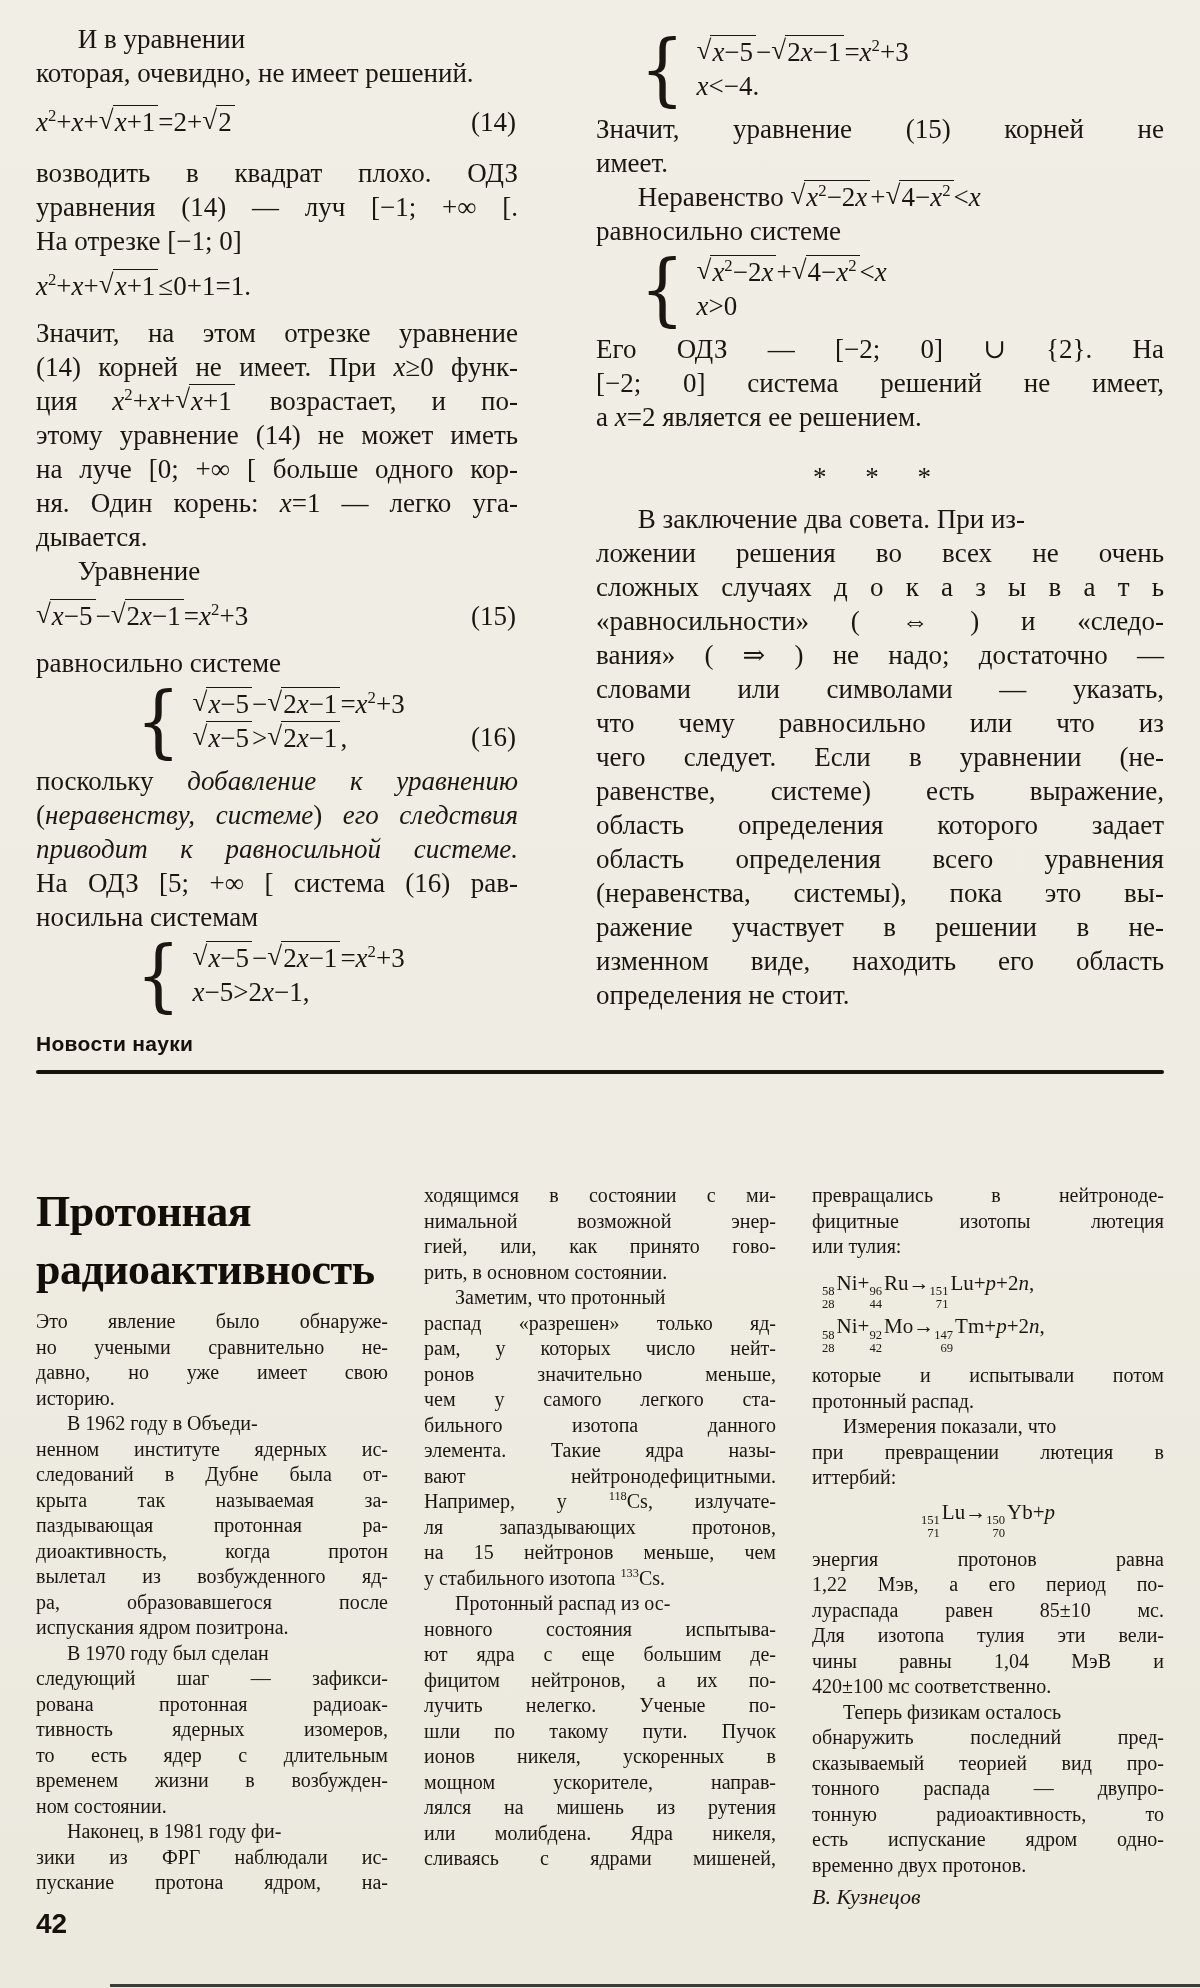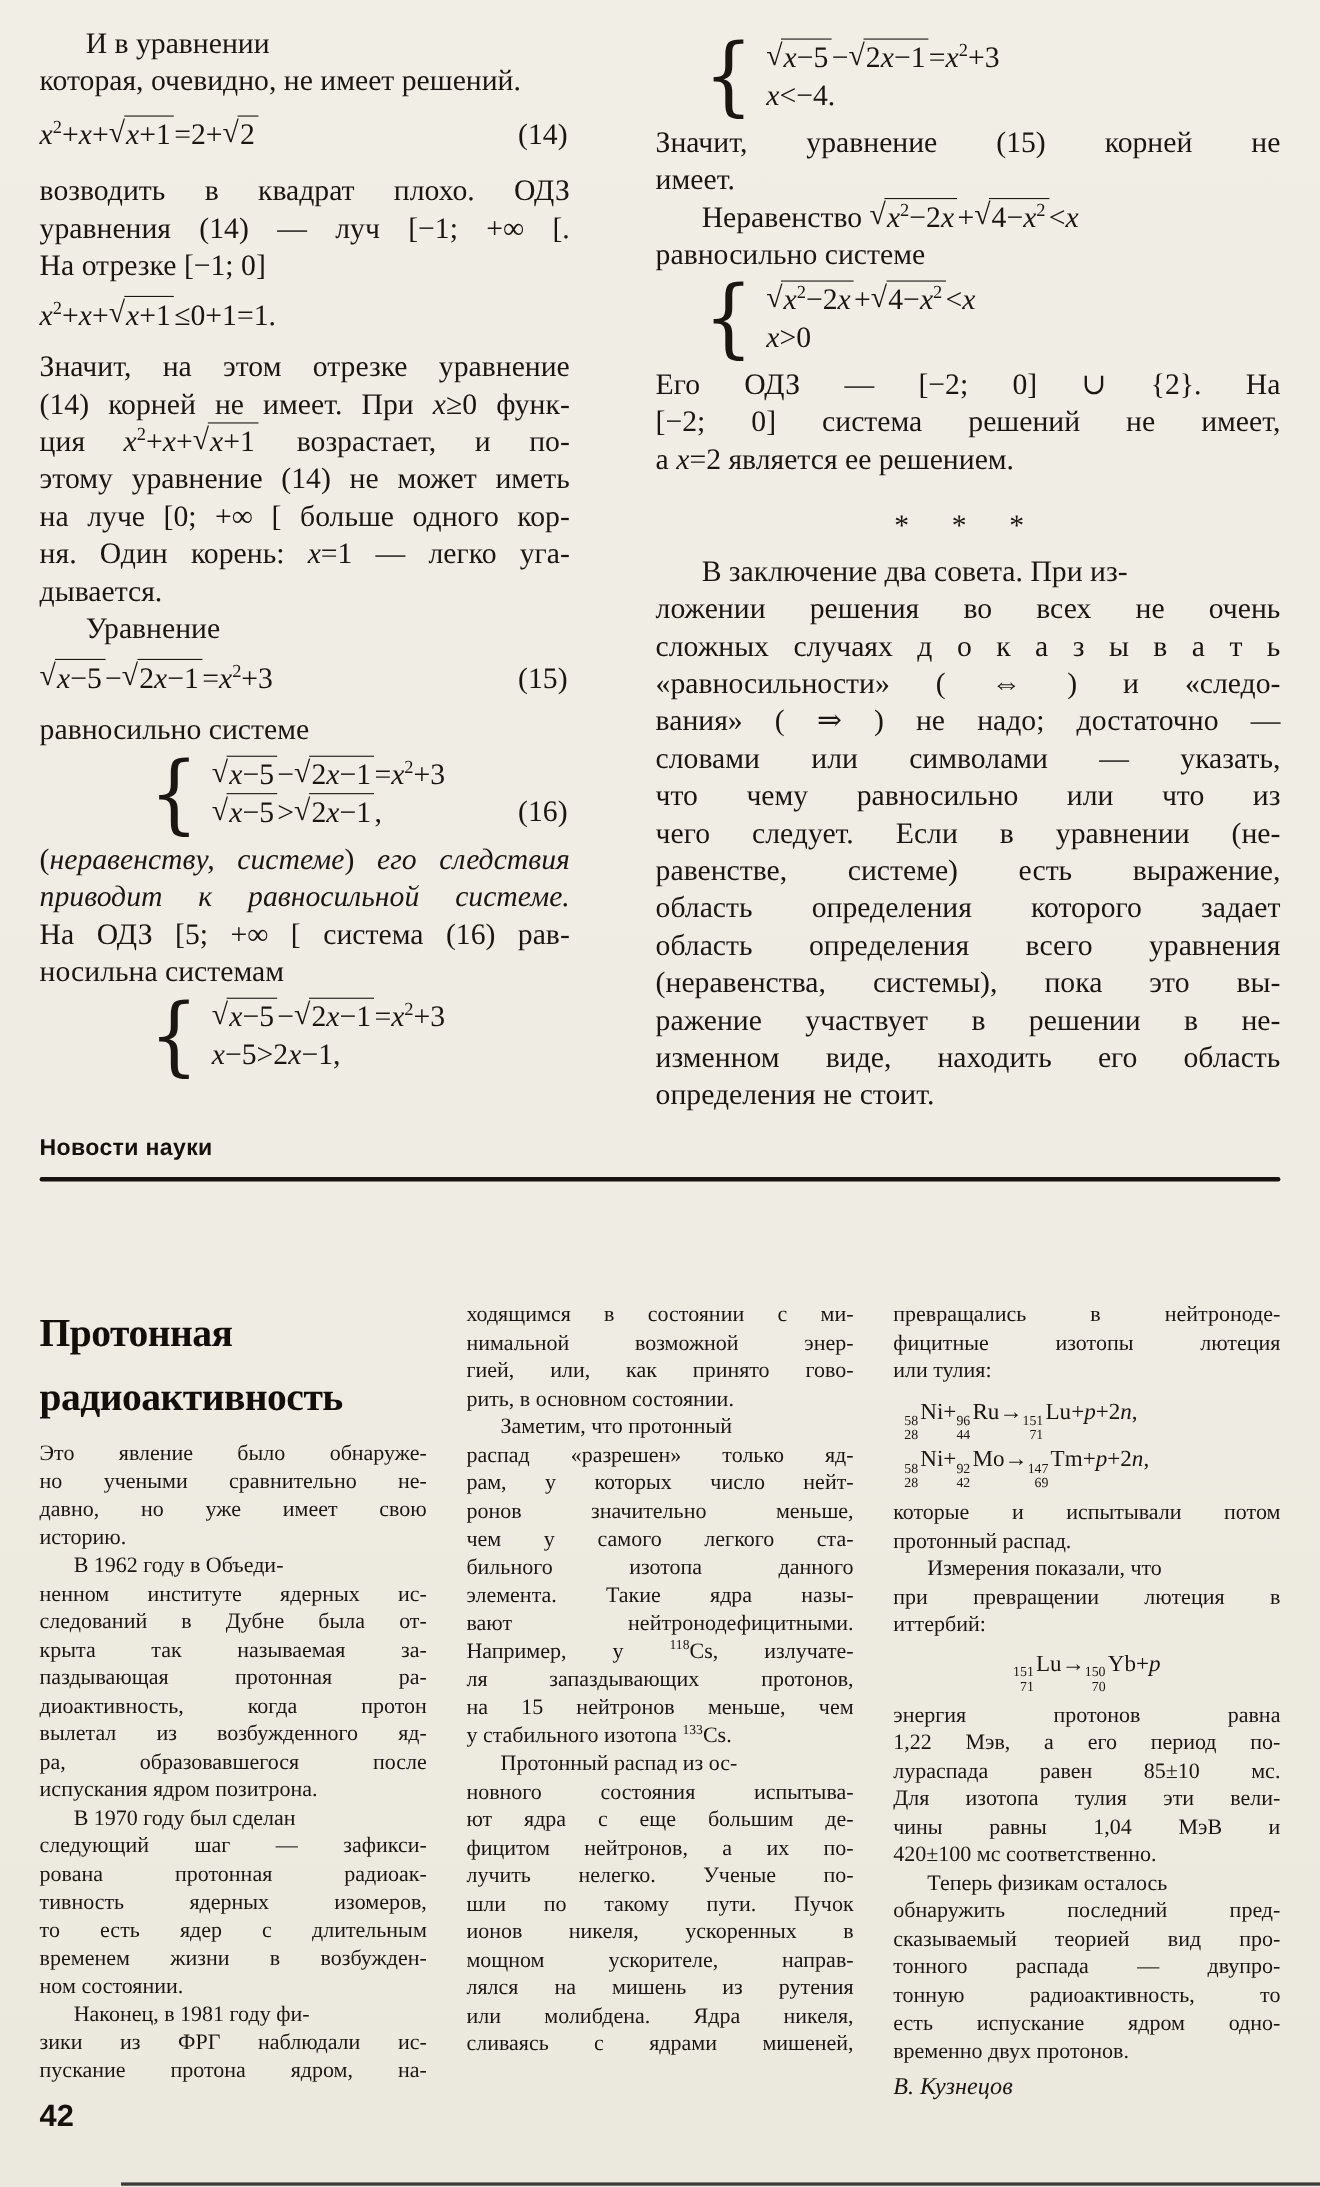--- a/index.html
+++ b/index.html
@@ -39,21 +39,21 @@
   .stars{letter-spacing:16px;margin-top:26px;margin-bottom:8px;}
   
   .news-label{position:absolute;left:36px;top:1032px;font-family:"Liberation Sans","DejaVu Sans",sans-serif;
               font-weight:bold;font-size:21px;letter-spacing:0.3px;color:#16110c;}
   .rule{position:absolute;left:36px;top:1070px;width:1128px;height:4px;background:#17120e;border-radius:2px;}
   
   .article{position:absolute;left:36px;top:1183px;width:1128px;display:flex;justify-content:space-between;
            font-size:20px;line-height:25.5px;}
   .article .ln{min-height:25.5px;}
   .acol{width:352px;}
-  .title{font-size:36px;line-height:58px;font-weight:bold;letter-spacing:-0.5px;color:#130e09;margin-bottom:10px;}
+  .title{font-size:44px;line-height:58px;font-weight:bold;letter-spacing:-0.5px;color:#130e09;margin-bottom:10px;}
   .chem{line-height:33px;margin:7px 0 9px;padding-left:10px;font-size:21px;}
   .chem2{text-align:center;line-height:33px;margin:5px 0 7px;font-size:21px;}
   .byline{text-align:left;font-style:italic;margin-top:6px;padding-right:8px;font-size:22px;}
   .pagenum{position:absolute;left:36px;top:1908px;font-family:"Liberation Sans","DejaVu Sans",sans-serif;
            font-weight:bold;font-size:28px;color:#16110c;}
   .bottom-edge{position:absolute;left:110px;right:0;bottom:1px;height:3px;background:#1c1c1c;opacity:0.85;}
 </style>
 </head>
 <body>
 
@@ -105,20 +105,21 @@
       <div class="disp sys sysL">
         <span class="brace">{</span>
         <span class="syslines">
           <span class="mline"><span class="sqrt"><span class="rt">√</span><span class="sq"><i>x</i>−5</span></span>−<span class="sqrt"><span class="rt">√</span><span class="sq">2<i>x</i>−1</span></span>=<i>x</i><sup>2</sup>+3</span>
           <span class="mline"><span class="sqrt"><span class="rt">√</span><span class="sq"><i>x</i>−5</span></span>&gt;<span class="sqrt"><span class="rt">√</span><span class="sq">2<i>x</i>−1</span></span>,</span>
         </span>
         <span class="eqtag">(16)</span>
       </div>
 
       <div>
+          <div class="ln j">поскольку <i>добавление к уравнению</i></div>
           <div class="ln j">(<i>неравенству, системе</i>) <i>его следствия</i></div>
           <div class="ln j"><i>приводит к равносильной системе.</i></div>
           <div class="ln j">На ОДЗ [5; +∞ [ система (16) рав-</div>
           <div class="ln l">носильна системам</div>
         </div>
 
       <div class="disp sys sysL">
         <span class="brace">{</span>
         <span class="syslines">
           <span class="mline"><span class="sqrt"><span class="rt">√</span><span class="sq"><i>x</i>−5</span></span>−<span class="sqrt"><span class="rt">√</span><span class="sq">2<i>x</i>−1</span></span>=<i>x</i><sup>2</sup>+3</span>

